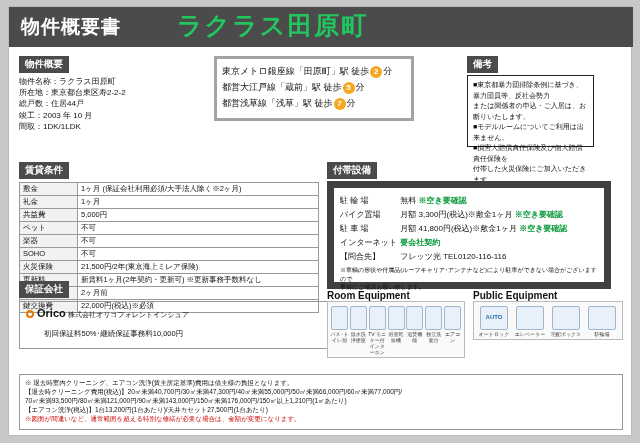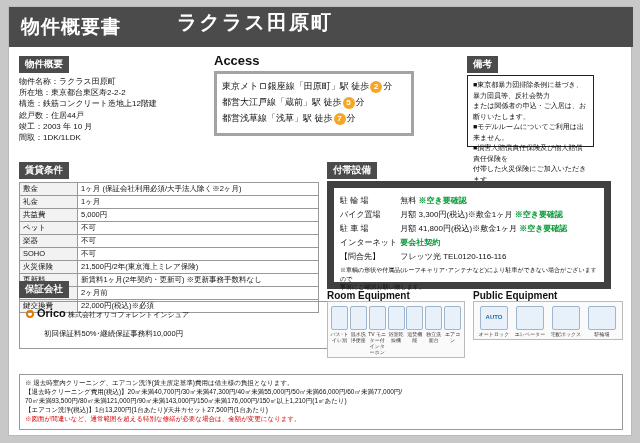--- a/index.html
+++ b/index.html
@@ -22,22 +22,22 @@
     background:#4b4b4b;
     color:#ffffff;
   }
   .header .doc-title {
     position:absolute; left:12px; top:7px;
     font-size:19px; font-weight:bold; letter-spacing:1px;
     color:#ffffff;
   }
   .header .prop-name {
     position:absolute; left:168px; top:2px;
-    font-size:20px; font-weight:bold; letter-spacing:2px;
-    color:#ffffff;
+    font-size:25px; font-weight:bold; letter-spacing:2px;
+    color:#22c55e;
   }
   
   .bar {
     background:#4b4b4b; color:#fff; font-size:9.5px; font-weight:bold;
     padding:2px 6px; display:inline-block;
   }
   
   .overview { position:absolute; left:10px; top:46px; width:185px; }
   .overview .rows { margin-top:3px; font-size:8px; line-height:11.2px; color:#111; }
   
@@ -109,29 +109,27 @@
   <div class="header">
     <div class="doc-title">物件概要書</div>
     <div class="prop-name">ラクラス田原町</div>
   </div>
 
   <div class="overview">
     <span class="bar">物件概要</span>
     <div class="rows">
       <div>物件名称：ラクラス田原町</div>
       <div>所在地：東京都台東区寿2-2-2</div>
-      <div>構造：鉄筋コンクリート造地上12階建</div>
       <div>総戸数：住居44戸</div>
       <div>竣工：2003 年 10 月</div>
       <div>間取：1DK/1LDK</div>
     </div>
   </div>
 
   <div class="access">
-    <div class="ttl">Access</div>
     <div class="access-box">
       <div class="access-line">
         <span>東京メトロ銀座線「田原町」駅  徒歩</span><span class="circ">2</span><span>分</span>
       </div>
       <div class="access-line">
         <span>都営大江戸線「蔵前」駅  徒歩</span><span class="circ">5</span><span>分</span>
       </div>
       <div class="access-line">
         <span>都営浅草線「浅草」駅  徒歩</span><span class="circ">7</span><span>分</span>
       </div>

